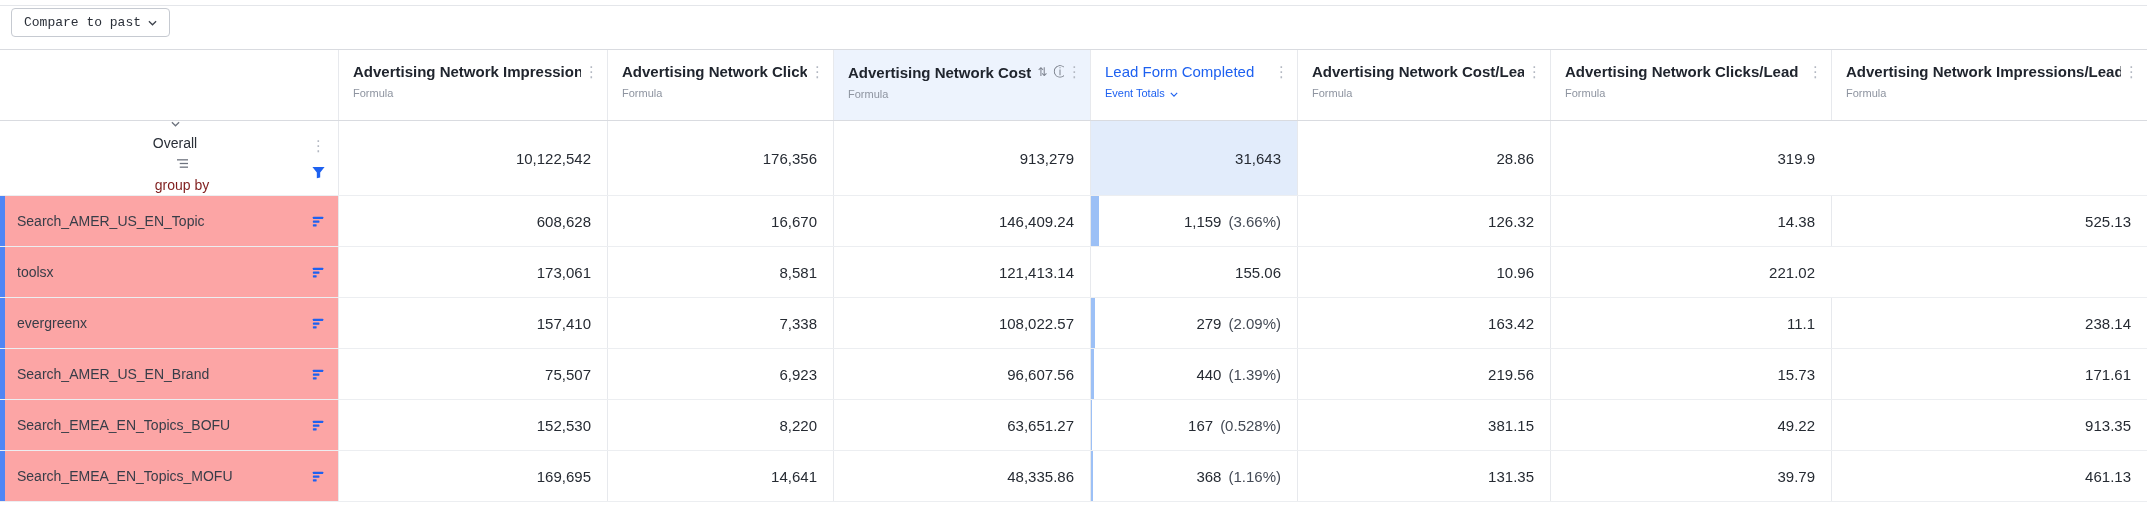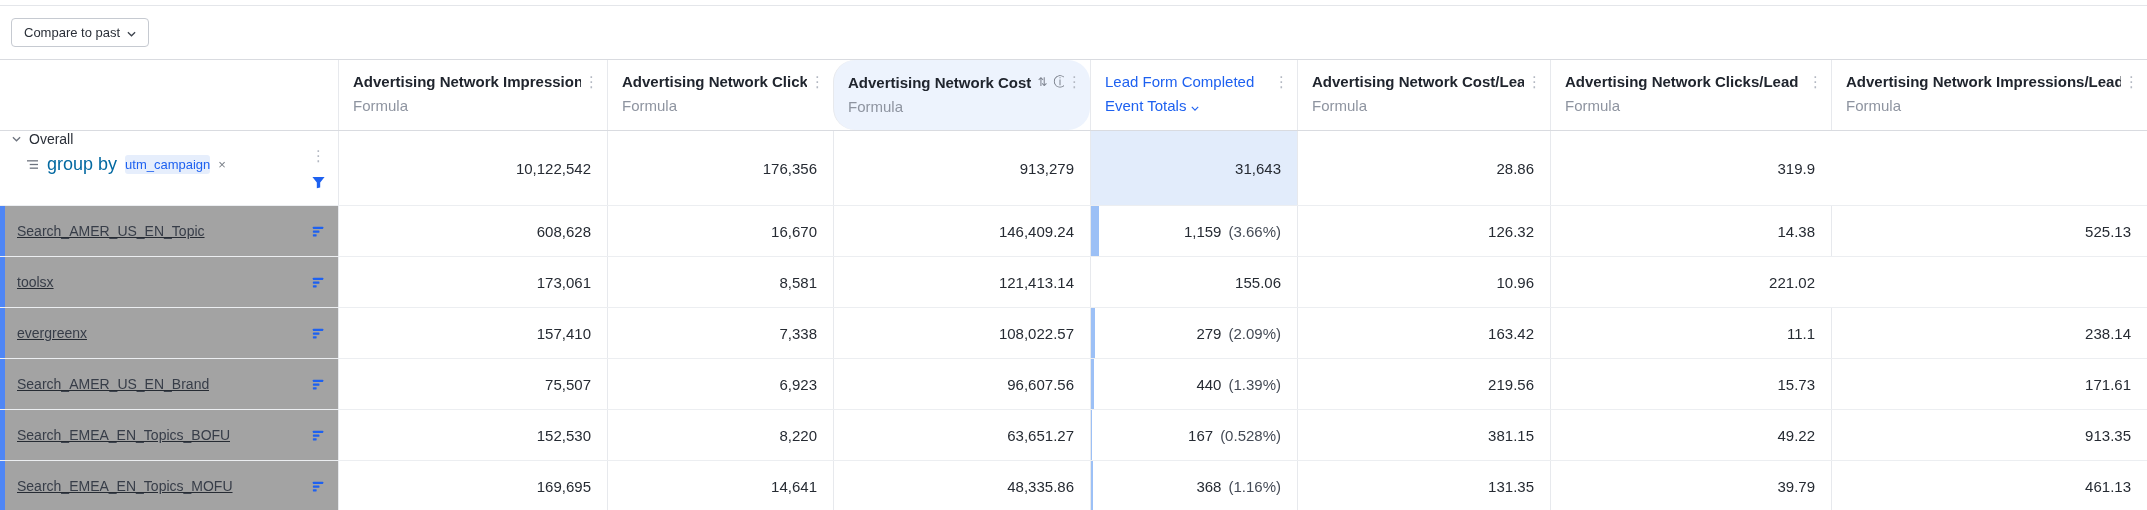--- a/index.html
+++ b/index.html
@@ -1,67 +1,67 @@
 <!DOCTYPE html>
 <html><head>
 <meta charset="utf-8">
 <style>
   * { box-sizing: border-box; margin: 0; padding: 0; }
   html,body { width: 2147px; height: 510px; overflow: hidden; background: #ffffff;
     font-family: "Liberation Sans", "DejaVu Sans", sans-serif; color: #262b33; }
   .top-rule { position: absolute; top: 5px; left: 0; width: 100%; height: 1px; background: #e4e6ea; }
 
-  .topbar { padding: 18px 0 0 11px; }
+  .topbar { padding: 8px 0 0 11px; font-family: Liberation Mono, monospace; }
   .cmp-btn { display: inline-flex; align-items: center; gap: 7px; background: #fff;
     border: 1px solid #c6cad1; border-radius: 4px; padding: 6px 12px; font-size: 13px;
     color: #2a2f38; cursor: pointer; font-family: inherit; }
 
   .tbl { margin-top: 12px; border-top: 1px solid #d9dbe0; }
   .grid { display: grid; grid-template-columns: 338px 269px 226px 257px 207px 253px 281px 316px; }
 
   
   .hrow { border-bottom: 1px solid #d9dbe0; }
   .hcell { position: relative; padding: 13px 26px 12px 14px; border-left: 1px solid #e7e9ed;
     min-height: 70px; background: #fff; cursor: pointer; }
   .hcell.first { border-left: none; }
-  .hcell.hl { background: #edf3fd; border-radius: 22px; }
+  .hcell.hl { background: #edf3fd; }
   .htitle-row { display: flex; align-items: center; gap: 6px; white-space: nowrap; overflow: hidden; }
   .htitle { font-size: 15px; font-weight: 700; color: #20252e; }
   .event .htitle { color: #1e61f0; font-weight: 400; }
-  .hsub { margin-top: 7px; font-size: 15px; color: #8e94a0; display: inline-flex; align-items: center; gap: 5px; }
+  .hsub { margin-top: 7px; font-size: 11px; color: #8e94a0; display: inline-flex; align-items: center; gap: 5px; }
   .event .hsub { color: #1e61f0; }
   .kebab { position: absolute; right: 8px; top: 14px; color: #b3b8c2; font-size: 15px; line-height: 1; cursor: pointer; }
   .hicon { color: #7e8490; font-size: 12px; }
   .hicon.info { font-size: 13px; color: #6d737e; }
 
   
   .row { border-bottom: 1px solid #eceef1; }
   .cell { position: relative; display: flex; align-items: center; justify-content: flex-end;
     padding-right: 16px; border-left: 1px solid #e7e9ed; height: 50px; background: #fff;
     font-size: 15px; color: #262b33; }
   .cell.first { border-left: none; justify-content: flex-start; padding-right: 0; }
   .pct { margin-left: 7px; color: #454b56; }
   .lead-cell .val-wrap { position: relative; z-index: 1; display: flex; align-items: center; }
   .bar { position: absolute; left: 0; top: 0; bottom: 0; background: #9cc0f6; z-index: 0; }
   .bar.pale { background: #e2ecfb; }
 
   
-  .lbl { background: #a3a3a3; text-decoration: underline; }
+  .lbl { background: #fca5a5; }
   .stripe { position: absolute; left: 0; top: 0; bottom: 0; width: 5px; background: #4f86f5; }
   .lbl-text { margin-left: 17px; font-size: 14px; color: #373d48; white-space: nowrap; overflow: hidden; }
   .chart-ic { margin-left: auto; margin-right: 12px; display: flex; align-items: center; cursor: pointer; }
 
   
   .row.overall .cell { height: 74px; }
   .overall-label { flex-direction: column; align-items: stretch; justify-content: center; gap: 7px; padding: 0; }
-  .oline { display: flex; align-items: center; gap: 8px; padding-left: 12px; }
+  .oline { display: flex; align-items: center; gap: 8px; padding-left: 12px; flex-direction: column; }
   .collapse-ic { display: flex; align-items: center; cursor: pointer; }
   .otitle { font-size: 14px; color: #2a2f38; }
   .okebab { position: absolute; right: 12px; top: 16px; color: #b3b8c2; font-size: 15px; cursor: pointer; }
-  .gby { font-size: 18px; color: #0369a1; }
+  .gby { font-size: 14px; color: #7f1d1d; }
   .chip { background: #e6eefc; color: #1e61f0; font-size: 13px; padding: 2px 0; border-radius: 3px; cursor: pointer; }
   .xic { color: #7a8089; font-size: 13px; cursor: pointer; }
   .gicon { display: flex; align-items: center; }
   .filter-ic { position: absolute; right: 12px; bottom: 15px; display: flex; align-items: center; cursor: pointer; }
 </style>
 </head>
 <body>
 
 <div class="top-rule"></div>
 

